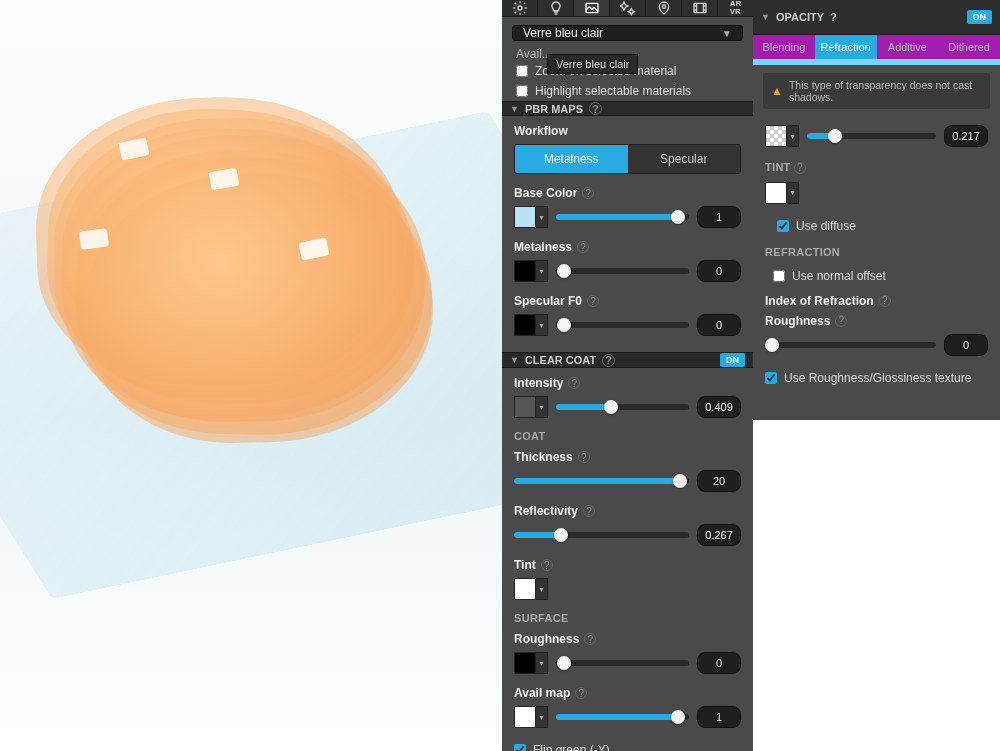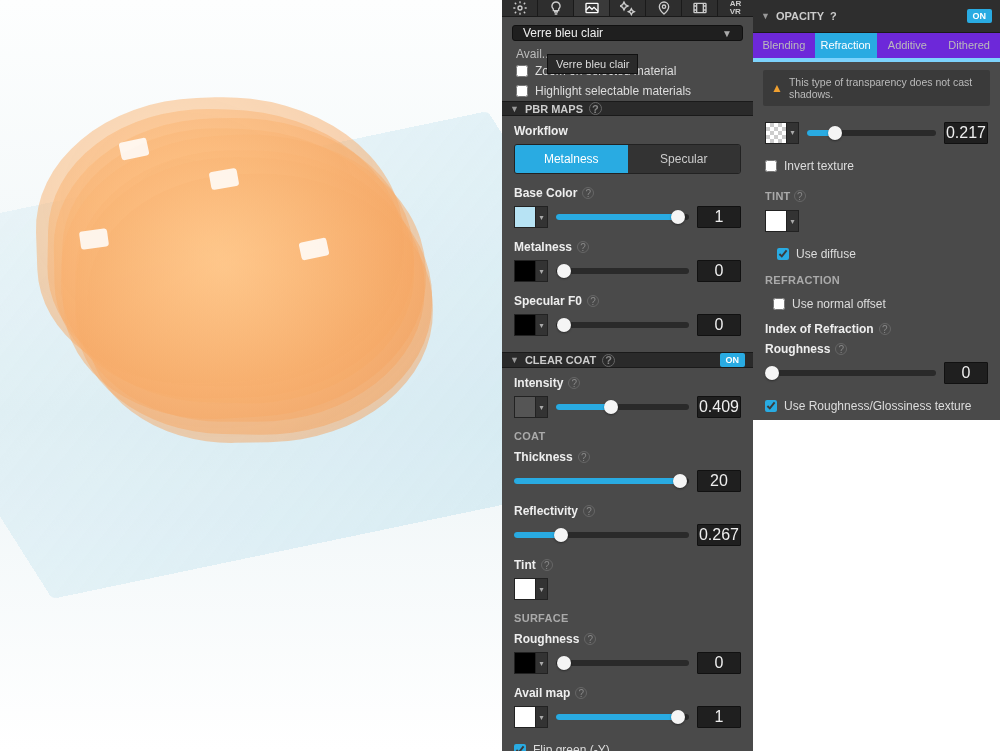--- a/index.html
+++ b/index.html
@@ -61,23 +61,23 @@
 .swatch-wrap { display: flex; }
 .swatch-drop { width: 12px; height: 22px; background: #333; border: 1px solid #222; border-left: none; display: flex; align-items: center; justify-content: center; font-size: 8px; color: #aaa; }
 
 .checker { background-image: linear-gradient(45deg,#ccc 25%,transparent 25%),linear-gradient(-45deg,#ccc 25%,transparent 25%),linear-gradient(45deg,transparent 75%,#ccc 75%),linear-gradient(-45deg,transparent 75%,#ccc 75%); background-size: 8px 8px; background-position: 0 0,0 4px,4px -4px,-4px 0; background-color: #fff; }
 
 .slider-row { display: flex; align-items: center; gap: 8px; margin-bottom: 12px; }
 .slider { flex: 1; height: 6px; border-radius: 3px; position: relative; cursor: pointer; }
 .slider .track { position: absolute; inset: 0; background: #2a2a2a; border-radius: 3px; }
 .slider .fill { position: absolute; top: 0; bottom: 0; left: 0; background: #29abe2; border-radius: 3px; }
 .slider .thumb { position: absolute; top: -4px; width: 14px; height: 14px; background: #f5f5f5; border-radius: 50%; transform: translateX(-50%); box-shadow: 0 1px 2px rgba(0,0,0,0.4); }
-.valbox { width: 44px; height: 22px; background: #1f1f1f; border: 1px solid #111; color: #eee; text-align: center; font-size: 16px; border-radius: 1px; display: flex; align-items: center; justify-content: center; }
-
-.tabs { display: flex; background: #6d28d9; height: 30px; border-bottom: 4px solid #7dd3fc; }
+.valbox { width: 44px; height: 22px; background: #1f1f1f; border: 1px solid #111; color: #eee; text-align: center; font-size: 11px; border-radius: 8px; display: flex; align-items: center; justify-content: center; }
+
+.tabs { display: flex; background: #a21caf; height: 30px; border-bottom: 6px solid #7dd3fc; }
 .tabs .tab { flex: 1; display: flex; align-items: center; justify-content: center; font-size: 11px; color: #bbb; cursor: pointer; }
 .tabs .tab.active { background: #29abe2; color: #fff; }
 
 .warn { display: flex; align-items: center; gap: 6px; background: #3a3a3a; padding: 6px 8px; margin: 8px 10px; border-radius: 2px; font-size: 10.5px; color: #bbb; }
 .warn .tri { color: #f0a030; font-size: 12px; }
 
 .toolbar2 { display: flex; align-items: center; background: #2e2e2e; border-bottom: 1px solid #1a1a1a; height: 35px; padding: 0 8px; gap: 6px; font-size: 11px; font-weight: 600; color: #ccc; }
 .toolbar2 .chev { font-size: 9px; color: #999; }
 .toolbar2 .spacer { flex: 1; }
 </style>
@@ -363,24 +363,20 @@
               <div class="swatch-drop">▾</div>
             </div>
         <div class="slider">
               <div class="track"></div>
               <div class="fill" style="width:22%"></div>
               <div class="thumb" style="left:22%"></div>
             </div>
         <div class="valbox">0.217</div>
       </div>
 
-      <label class="checkrow" style="padding-left:0">
-        <input type="checkbox" style="">
-            <span>Invert texture</span>
-      </label>
 
       <div class="sublabel" style="margin-top:14px"><span>TINT</span> <span class="q" style="font-size:10px;color:#888;border:1px solid #666;border-radius:50%;width:12px;height:12px;display:inline-flex;align-items:center;justify-content:center;font-weight:400;">?</span></div>
       <div class="slider-row">
         <div class="swatch-wrap">
               <div class="swatch" style="background:#fff"></div>
               <div class="swatch-drop">▾</div>
             </div>
       </div>
 
       <label class="checkrow" style="padding-left:12px">

